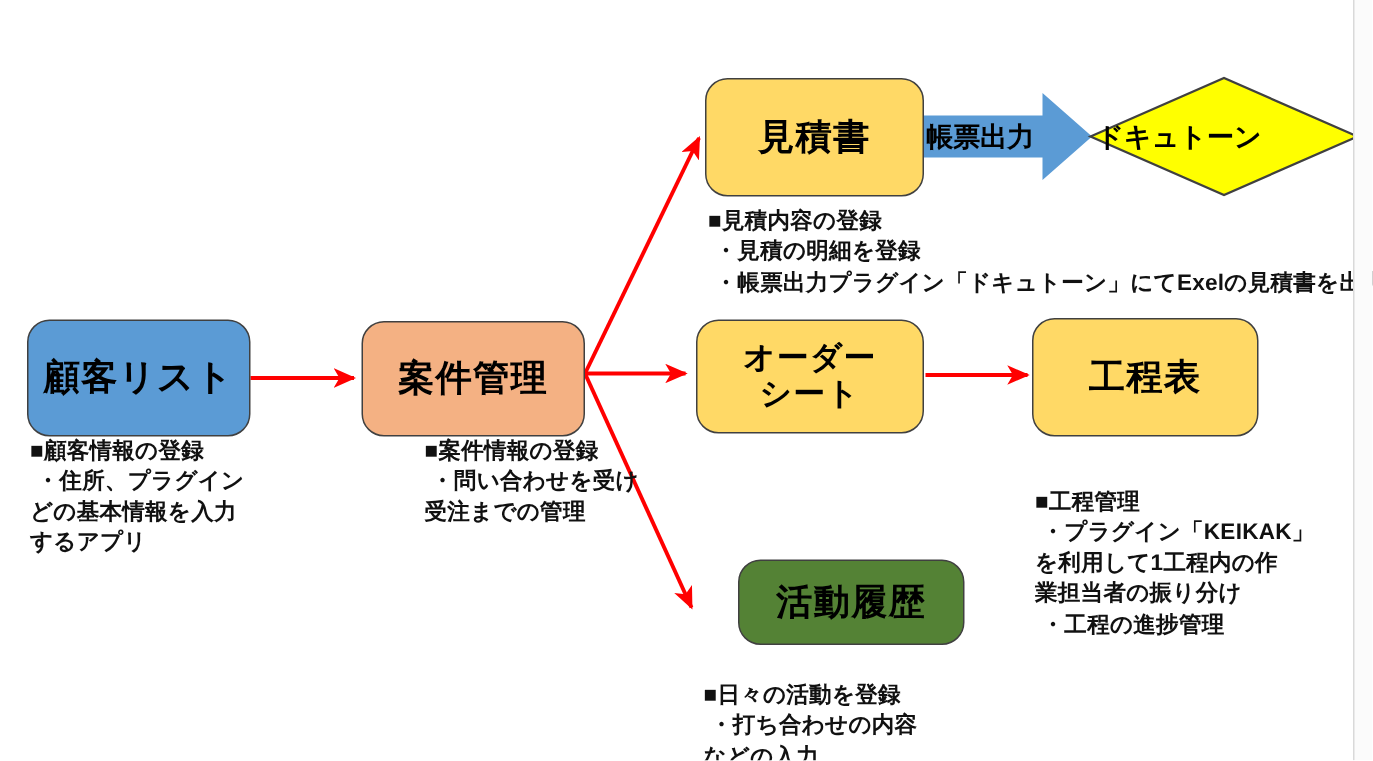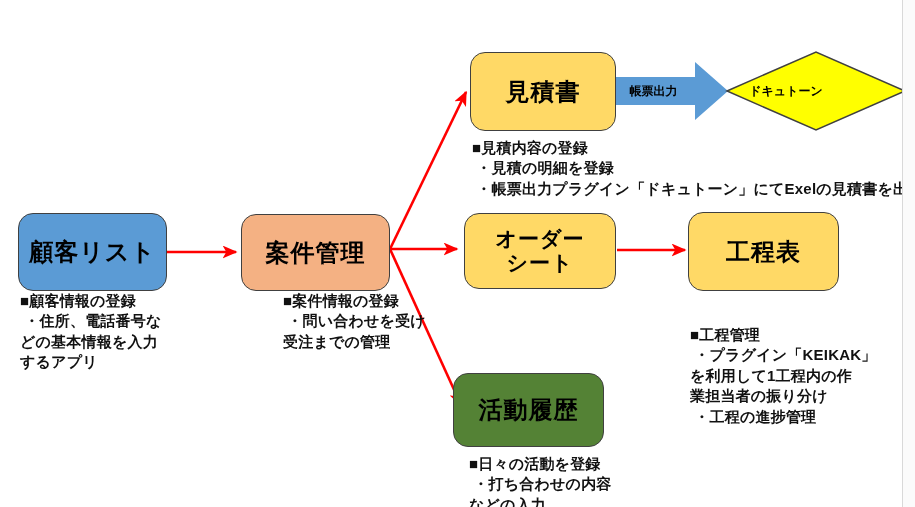--- a/index.html
+++ b/index.html
@@ -12,34 +12,34 @@
     position:absolute;box-sizing:border-box;border:1.6px solid #404040;border-radius:15px;
     display:flex;align-items:center;justify-content:center;text-align:center;
   }
   .node-label{font-weight:bold;font-size:24px;letter-spacing:1px;white-space:pre-line;line-height:1.15;}
   .node-label.two-line{font-size:21px;}
   .n-blue{left:18px;top:213px;width:149px;height:78px;background:#5B9BD5;}
   .n-orange{left:241px;top:214px;width:149px;height:77px;background:#F4B183;}
   .n-quote{left:470px;top:52px;width:146px;height:79px;background:#FFD966;}
   .n-order{left:464px;top:213px;width:152px;height:76px;background:#FFD966;}
   .n-process{left:688px;top:212px;width:151px;height:79px;background:#FFD966;}
-  .n-activity{left:453px;top:373px;width:151px;height:74px;background:#548235;}
+  .n-activity{left:492px;top:373px;width:151px;height:57px;background:#548235;}
   .notes{
     position:absolute;font-size:15px;line-height:1.36;letter-spacing:0.2px;
     white-space:pre;font-weight:bold;color:#111;
   }
   .no-cust{left:20px;top:291px;}
   .no-case{left:252px;top:291px;margin-left:31px;}
   .no-quote{left:472px;top:138px;}
   .no-order{left:469px;top:291px;}
   .no-process{left:690px;top:291px;margin-top:34px;}
   .no-activity{left:469px;top:454px;}
   .flow-label{
     position:absolute;display:flex;align-items:center;justify-content:center;
-    font-weight:bold;font-size:12px;
+    font-weight:bold;font-size:18px;
   }
   .lbl-output{left:612px;top:77px;width:83px;height:28px;}
   .lbl-diamond{left:697px;top:52px;width:178px;height:78px;font-family:Liberation Serif, serif;}
   .edge-strip{
     position:absolute;left:902px;top:0;width:13px;height:507px;
     border-left:1px solid #D9D9D9;background:#FBFBFB;
   }
 </style>
 </head>
 <body>
@@ -88,21 +88,21 @@
   </div>
 
   <div class="node n-activity">
     <span class="node-label">活動履歴</span>
   </div>
 
   <div class="flow-label lbl-output">帳票出力</div>
   <div class="flow-label lbl-diamond">ドキュトーン</div>
 
   <div class="notes no-cust">■顧客情報の登録
- ・住所、電話番号な
+ ・住所、プラグイン
 どの基本情報を入力
 するアプリ</div>
   <div class="notes no-case">■案件情報の登録
  ・問い合わせを受け
 受注までの管理</div>
   <div class="notes no-quote">■見積内容の登録
  ・見積の明細を登録
  ・帳票出力プラグイン「ドキュトーン」にてExelの見積書を出力</div>
   <div class="notes no-process">■工程管理
  ・プラグイン「KEIKAK」

